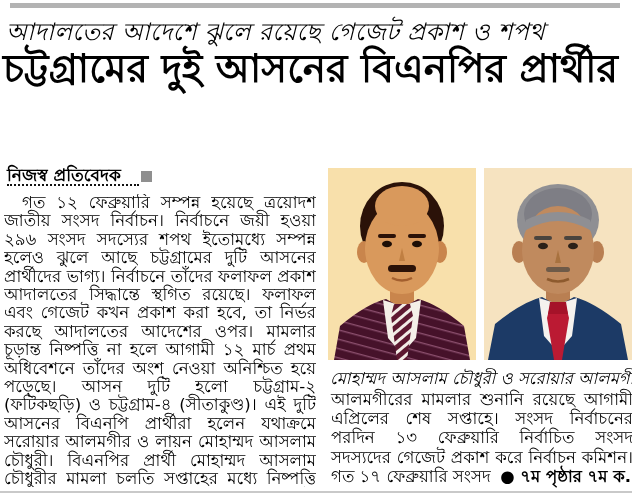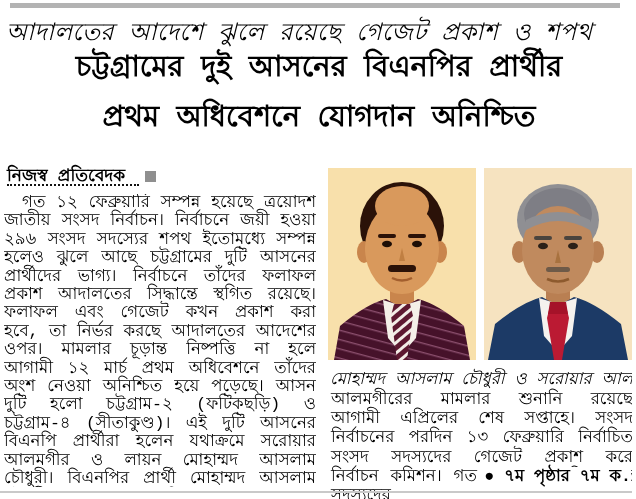--- a/index.html
+++ b/index.html
@@ -4,21 +4,20 @@
 <style>
   * { margin: 0; padding: 0; box-sizing: border-box; }
   html, body { background: #ffffff; }
   body { font-family: "DejaVu Sans", "Liberation Sans", sans-serif; color: #000; }
   .page {
     position: relative;
     width: 632px;
     height: 499px;
     background: #ffffff;
     overflow: hidden;
-    font-family: Liberation Mono, monospace;
   }
   .top-rule {
     position: absolute;
     left: 10px; top: 3px;
     width: 610px; height: 5px;
     background: #b3b3b3;
   }
   .kicker {
     position: absolute;
     left: 6px; top: 13px;
@@ -27,25 +26,24 @@
     font-style: italic;
     font-weight: 500;
     letter-spacing: 0.3px;
     color: #000;
     white-space: nowrap;
   }
   .headline {
     position: absolute;
     left: 3px; top: 44px;
     width: 632px;
-    font-size: 29px;
+    font-size: 39px;
     font-weight: 800;
     line-height: 50px;
     color: #000;
-    text-align: center;
   }
   .headline .hl-line { display: block; white-space: nowrap; }
   .byline-row {
     position: absolute;
     left: 7px; top: 162px;
     display: flex;
     align-items: center;
     gap: 20px;
   }
   .byline {
@@ -131,21 +129,20 @@
 <body>
 
 <div class="page">
 
   <div class="top-rule"></div>
 
   <div class="kicker">আদালতের আদেশে ঝুলে রয়েছে গেজেট প্রকাশ ও শপথ</div>
 
   <h1 class="headline">
     <span class="hl-line">চট্টগ্রামের দুই আসনের বিএনপির প্রার্থীর</span>
-    <span class="hl-line">প্রথম অধিবেশনে যোগদান অনিশ্চিত</span>
   </h1>
 
   <div class="byline-row">
     <span class="byline">নিজস্ব প্রতিবেদক</span>
     <span class="byline-square"></span>
   </div>
   <div class="byline-dots"></div>
 
   <div class="col-left">
     <p>গত ১২ ফেব্রুয়ারি সম্পন্ন হয়েছে ত্রয়োদশ জাতীয় সংসদ নির্বাচন। নির্বাচনে জয়ী হওয়া ২৯৬ সংসদ সদস্যের শপথ ইতোমধ্যে সম্পন্ন হলেও ঝুলে আছে চট্টগ্রামের দুটি আসনের প্রার্থীদের ভাগ্য। নির্বাচনে তাঁদের ফলাফল প্রকাশ আদালতের সিদ্ধান্তে স্থগিত রয়েছে। ফলাফল এবং গেজেট কখন প্রকাশ করা হবে, তা নির্ভর করছে আদালতের আদেশের ওপর। মামলার চূড়ান্ত নিষ্পত্তি না হলে আগামী ১২ মার্চ প্রথম অধিবেশনে তাঁদের অংশ নেওয়া অনিশ্চিত হয়ে পড়েছে। আসন দুটি হলো চট্টগ্রাম-২ (ফটিকছড়ি) ও চট্টগ্রাম-৪ (সীতাকুণ্ড)। এই দুটি আসনের বিএনপি প্রার্থীরা হলেন যথাক্রমে সরোয়ার আলমগীর ও লায়ন মোহাম্মদ আসলাম চৌধুরী। বিএনপির প্রার্থী মোহাম্মদ আসলাম চৌধুরীর মামলা চলতি সপ্তাহের মধ্যে নিষ্পত্তি হওয়ার সম্ভাবনা রয়েছে বলে জানান তাঁর প্রতিনিধি। তবে সরোয়ার</p>

